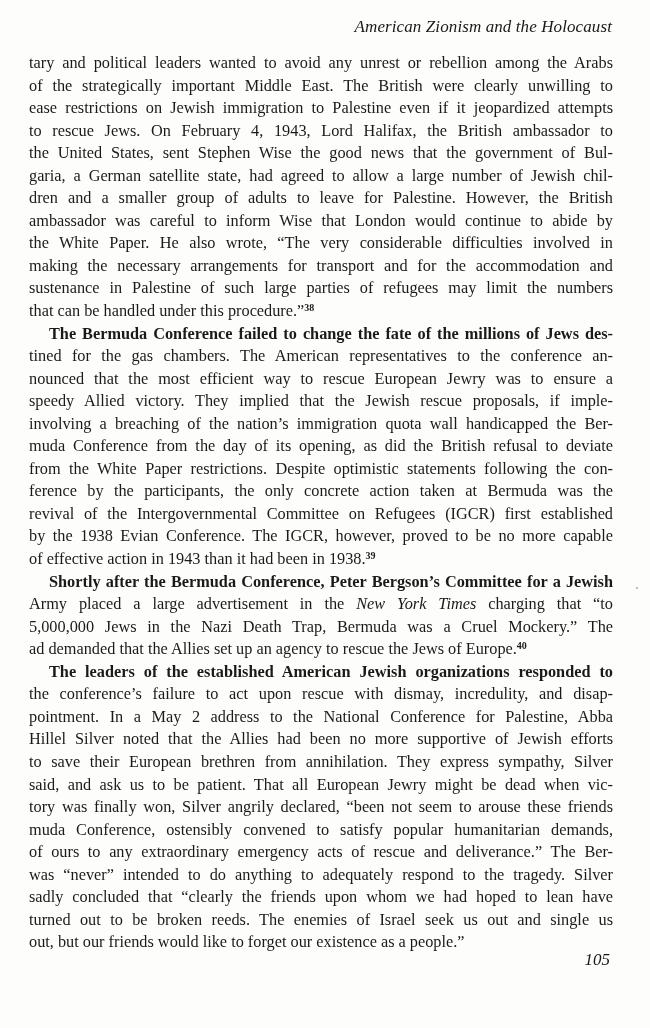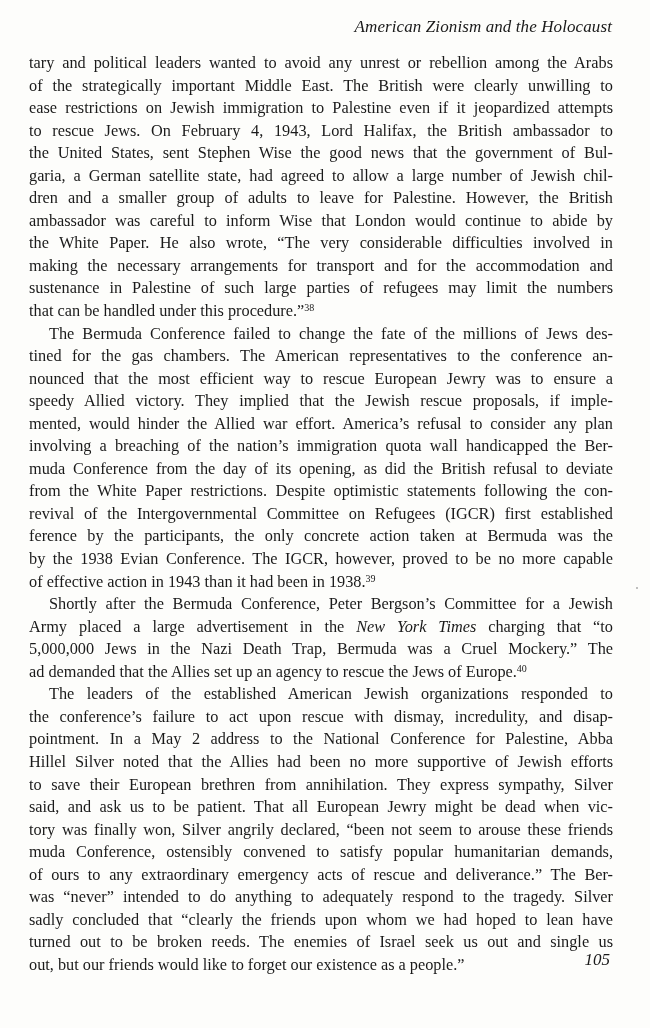--- a/index.html
+++ b/index.html
@@ -17,22 +17,22 @@
   .body-text {
     position: absolute; top: 52px; left: 29px; width: 584px;
   }
   .line {
     height: 22.55px; line-height: 22.55px;
     font-size: 16.3px;
     text-align: justify; text-align-last: justify;
     white-space: nowrap; overflow: visible;
   }
   .line.last { text-align-last: left; }
-  .line.indent { padding-left: 20px; }
-  .line sup { font-size: 10px; line-height: 0; vertical-align: 5px; font-weight: normal; }
+  .line.indent { padding-left: 20px; font-weight: bold; }
+  .line sup { font-size: 10px; line-height: 0; vertical-align: 5px; font-weight: bold; }
   .line i { font-style: italic; }
   .stray-mark {
     position: absolute; left: 636px; top: 587px; width: 2px; height: 2px;
     background: #aaa; border-radius: 1px;
   }
   .page-number {
     position: absolute; top: 950px; right: 40px;
     font-style: italic; font-size: 17px;
   }
 </style>
@@ -54,26 +54,25 @@
       <div class="line">the White Paper. He also wrote, “The very considerable difficulties involved in</div>
       <div class="line">making the necessary arrangements for transport and for the accommodation and</div>
       <div class="line">sustenance in Palestine of such large parties of refugees may limit the numbers</div>
       <div class="line last">that can be handled under this procedure.”<sup>38</sup></div>
     </div>
     <div>
       <div class="line indent">The Bermuda Conference failed to change the fate of the millions of Jews des-</div>
       <div class="line">tined for the gas chambers. The American representatives to the conference an-</div>
       <div class="line">nounced that the most efficient way to rescue European Jewry was to ensure a</div>
       <div class="line">speedy Allied victory. They implied that the Jewish rescue proposals, if imple-</div>
-      <div class="line">mented, would hinder the Allied war effort. America’s refusal to consider any plan</div>
       <div class="line">involving a breaching of the nation’s immigration quota wall handicapped the Ber-</div>
       <div class="line">muda Conference from the day of its opening, as did the British refusal to deviate</div>
       <div class="line">from the White Paper restrictions. Despite optimistic statements following the con-</div>
+      <div class="line">ference by the participants, the only concrete action taken at Bermuda was the</div>
       <div class="line">revival of the Intergovernmental Committee on Refugees (IGCR) first established</div>
-      <div class="line">ference by the participants, the only concrete action taken at Bermuda was the</div>
       <div class="line">by the 1938 Evian Conference. The IGCR, however, proved to be no more capable</div>
       <div class="line last">of effective action in 1943 than it had been in 1938.<sup>39</sup></div>
     </div>
     <div>
       <div class="line indent">Shortly after the Bermuda Conference, Peter Bergson’s Committee for a Jewish</div>
       <div class="line">Army placed a large advertisement in the <i>New York Times</i> charging that “to</div>
       <div class="line">5,000,000 Jews in the Nazi Death Trap, Bermuda was a Cruel Mockery.” The</div>
       <div class="line last">ad demanded that the Allies set up an agency to rescue the Jews of Europe.<sup>40</sup></div>
     </div>
     <div>

